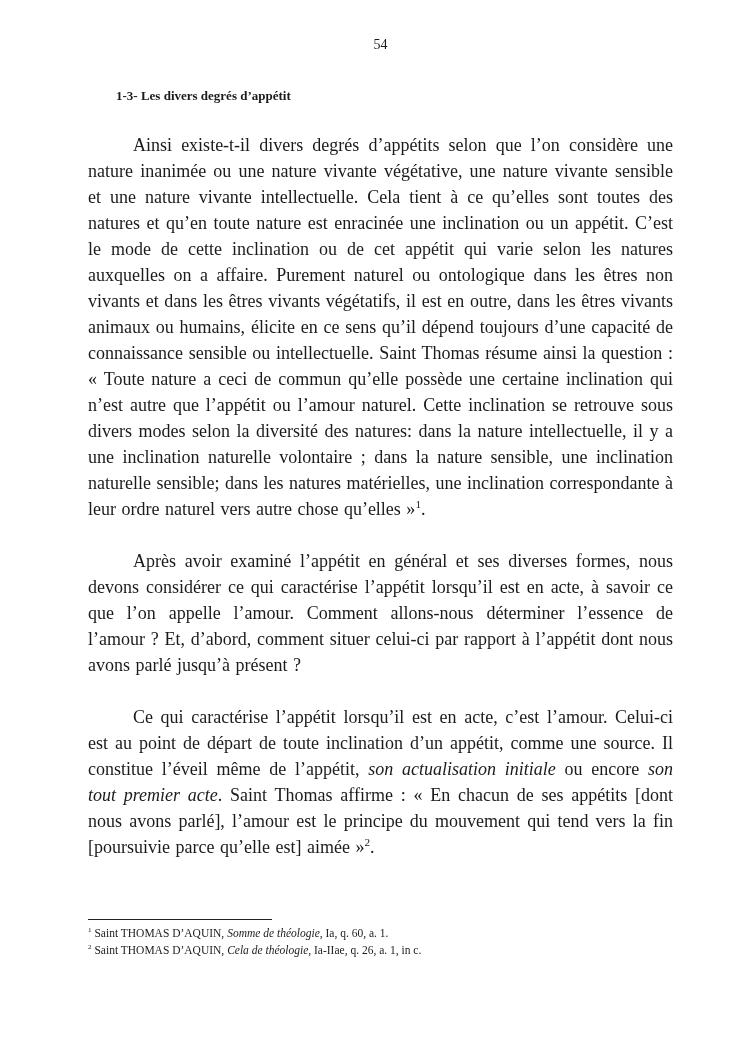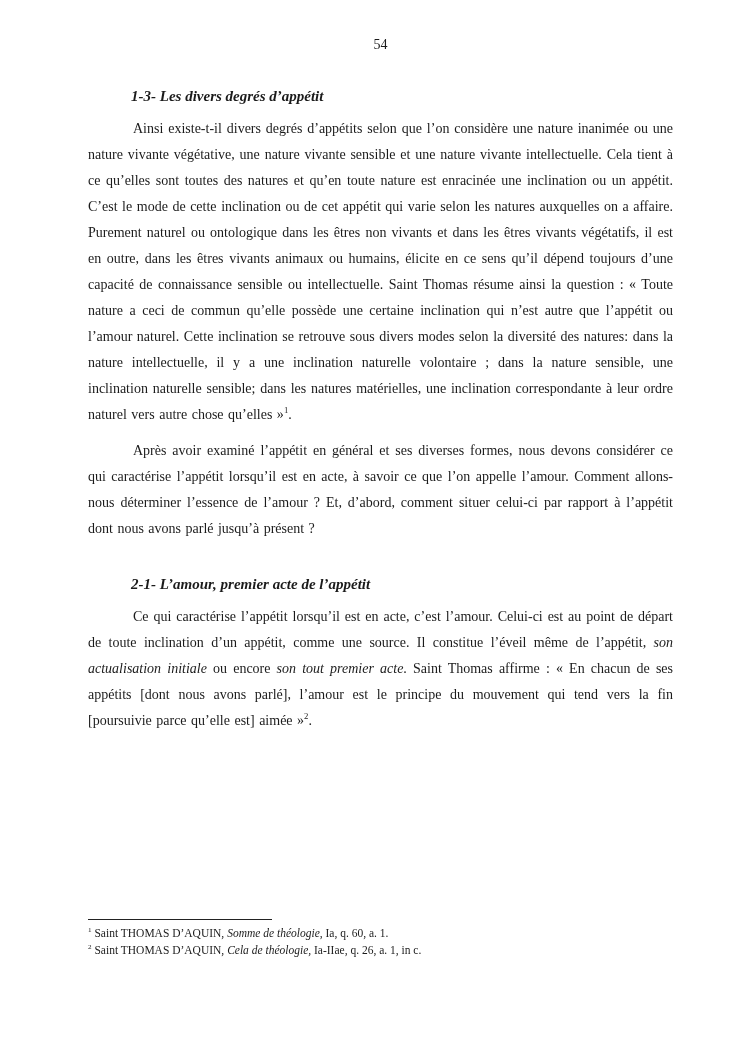--- a/index.html
+++ b/index.html
@@ -21,33 +21,32 @@
     height: 1053px;
     padding: 36px 72px 0 88px;
     background: #ffffff;
   }
   .page-number {
     text-align: center;
     font-size: 14px;
     line-height: 18px;
   }
   .section-heading {
-    font-size: 15px;
+    font-size: 13px;
     font-weight: bold;
     line-height: 20px;
-    margin: 32px 0 0 43px;
-    font-style: italic;
+    margin: 32px 0 0 28px;
   }
   .body-paragraph {
-    font-size: 14px;
+    font-size: 18px;
     line-height: 26px;
     text-align: justify;
     text-align-last: left;
     text-indent: 45px;
-    margin: 10px 0 0 0;
+    margin: 26px 0 0 0;
     word-spacing: 1px;
   }
   em { }
   sup {
     font-size: 0.62em;
     line-height: 0;
     vertical-align: super;
   }
   .footnotes {
     position: absolute;
@@ -74,21 +73,20 @@
 
   <div class="page-number">54</div>
 
   <h2 class="section-heading">1-3- Les divers degrés d’appétit</h2>
 
   <p class="body-paragraph"><span>Ainsi existe-t-il divers degrés d’appétits selon que l’on considère une nature inanimée ou une nature vivante végétative, une nature vivante sensible et une nature vivante intellectuelle. Cela tient à ce qu’elles sont toutes des natures et qu’en toute nature est enracinée une inclination ou un appétit. C’est le mode de cette inclination ou de cet appétit qui varie selon les natures auxquelles on a affaire. Purement naturel ou ontologique dans les êtres non vivants et dans les êtres vivants végétatifs, il est en outre, dans les êtres vivants animaux ou humains, élicite en ce sens qu’il dépend toujours d’une capacité de connaissance sensible ou intellectuelle. Saint Thomas résume ainsi la question : « Toute nature a ceci de commun qu’elle possède une certaine inclination qui n’est autre que l’appétit ou l’amour naturel. Cette inclination se retrouve sous divers modes selon la diversité des natures: dans la nature intellectuelle, il y a une inclination naturelle volontaire ; dans la nature sensible, une inclination naturelle sensible; dans les natures matérielles, une inclination correspondante à leur ordre naturel vers autre chose qu’elles »</span><sup>1</sup><span>.</span></p>
 
 
   <p class="body-paragraph"><span>Après avoir examiné l’appétit en général et ses diverses formes, nous devons considérer ce qui caractérise l’appétit lorsqu’il est en acte, à savoir ce que l’on appelle l’amour. Comment allons-nous déterminer l’essence de l’amour ? Et, d’abord, comment situer celui-ci par rapport à l’appétit dont nous avons parlé jusqu’à présent ?</span></p>
 
-  <h2 class="section-heading">2-1- L’amour, premier acte de l’appétit</h2>
 
   <p class="body-paragraph"><span>Ce qui caractérise l’appétit lorsqu’il est en acte, c’est l’amour. Celui-ci est au point de départ de toute inclination d’un appétit, comme une source. Il constitue l’éveil même de l’appétit, </span><em>son actualisation initiale</em><span> ou encore </span><em>son tout premier acte</em><span>. Saint Thomas affirme : « En chacun de ses appétits [dont nous avons parlé], l’amour est le principe du mouvement qui tend vers la fin [poursuivie parce qu’elle est] aimée »</span><sup>2</sup><span>.</span></p>
 
   <div class="footnotes">
     <div class="footnote-rule"></div>
     <p class="footnote"><sup>1</sup><span> Saint THOMAS D’AQUIN, </span><em>Somme de théologie</em><span>, Ia, q. 60, a. 1.</span></p>
     <p class="footnote"><sup>2</sup><span> Saint THOMAS D’AQUIN, </span><em>Cela de théologie,</em><span> Ia-IIae, q. 26, a. 1, in c.</span></p>
   </div>
 
 </div>

